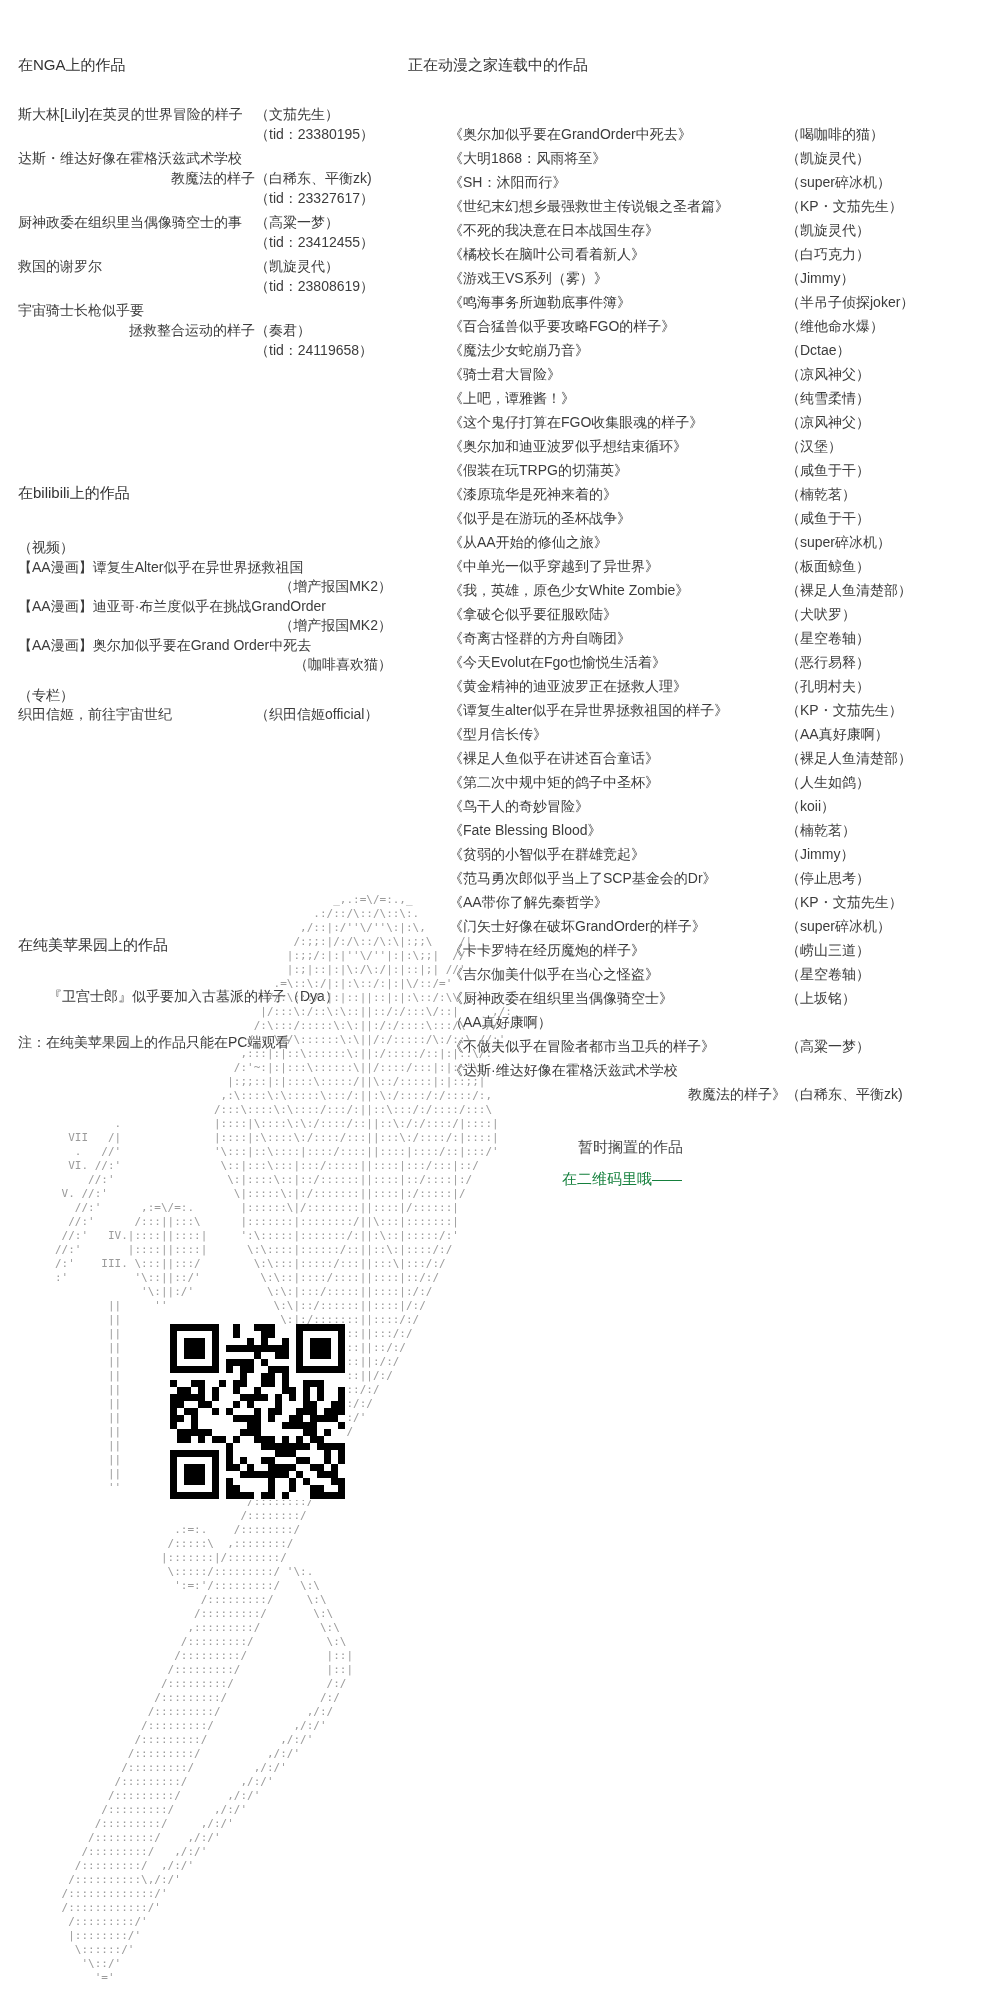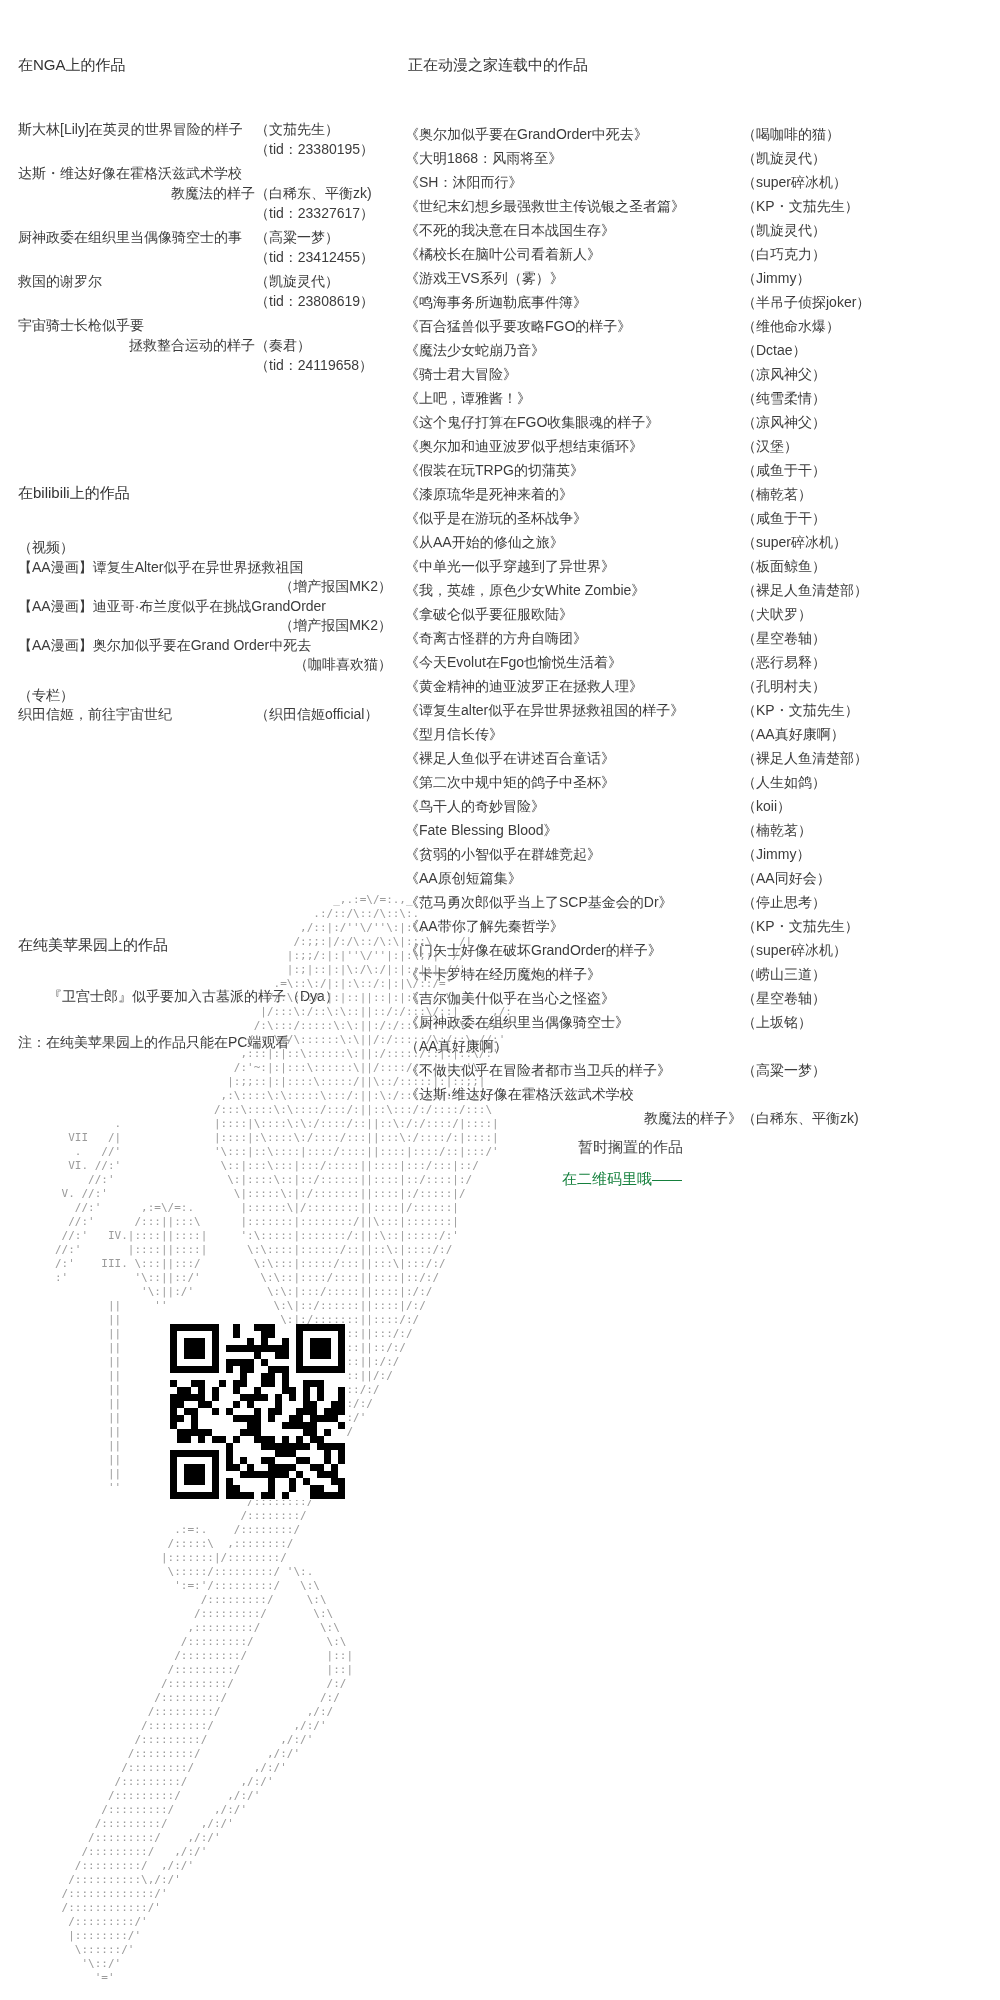--- a/index.html
+++ b/index.html
@@ -6,38 +6,38 @@
   .page{position:relative;width:1000px;height:2000px;background:#ffffff;overflow:hidden;
         font-family:"Liberation Sans",sans-serif;color:#3c3c3c;}
   .hdr{position:absolute;font-size:15px;color:#333;white-space:nowrap;}
   .lhdr{left:18px;top:56px;}
   .rhdr{left:408px;top:56px;}
   .bhdr{left:18px;top:484px;}
   .ahdr{left:18px;top:936px;}
 
   .nga{position:absolute;left:18px;top:104px;width:374px;font-size:14px;}
   .nga .nga-item{margin-top:4px;}
-  .nga .nga-item:first-child{margin-top:15px;}
+  .nga .nga-item:first-child{margin-top:0;}
   .row{display:flex;line-height:20px;white-space:nowrap;}
   .lc{width:237px;}
   .lc.ra{text-align:right;}
   .rc{flex:1;}
 
   .bili{position:absolute;left:18px;top:538px;width:374px;font-size:14px;}
   .bili .line{line-height:19.5px;white-space:nowrap;}
   .bili .line.right{text-align:right;}
   .bili .gap{margin-top:11px;}
   .bili .row{line-height:19.5px;}
 
   .apple{position:absolute;left:18px;top:986px;width:420px;font-size:14px;}
   .apple .lc{width:268px;text-align:right;}
   .note{position:absolute;left:18px;top:1034px;font-size:14px;white-space:nowrap;}
 
   .rightcol{position:absolute;left:405px;top:122px;width:585px;font-size:14px;}
-  .rrow{display:flex;line-height:24px;white-space:nowrap;}
+  .rrow{display:flex;line-height:24px;white-space:nowrap;margin-left:44px;}
   .rrow .t{min-width:337px;}
   .rrow .t.ra{min-width:337px;width:337px;text-align:right;}
 
   .art{position:absolute;left:55px;top:893px;margin:0;
        font-family:"DejaVu Sans Mono",monospace;font-size:11px;line-height:14px;
        color:#9b9b9b;white-space:pre;}
   .aside1{position:absolute;left:578px;top:1138px;font-size:15px;color:#4a4a4a;white-space:nowrap;}
   .aside2{position:absolute;left:562px;top:1170px;font-size:15px;color:#15803d;white-space:nowrap;}
   #qr{position:absolute;left:170px;top:1324px;width:176px;height:176px;}
 </style>
@@ -226,24 +226,20 @@
         <div class="t">《鸟干人的奇妙冒险》</div>
         <div class="c">（koii）</div>
       </div>
       <div class="rrow">
         <div class="t">《Fate Blessing Blood》</div>
         <div class="c">（楠乾茗）</div>
       </div>
       <div class="rrow">
         <div class="t">《贫弱的小智似乎在群雄竞起》</div>
         <div class="c">（Jimmy）</div>
-      </div>
-      <div class="rrow">
-        <div class="t">《AA原创短篇集》</div>
-        <div class="c">（AA同好会）</div>
       </div>
       <div class="rrow">
         <div class="t">《范马勇次郎似乎当上了SCP基金会的Dr》</div>
         <div class="c">（停止思考）</div>
       </div>
       <div class="rrow">
         <div class="t">《AA带你了解先秦哲学》</div>
         <div class="c">（KP・文茄先生）</div>
       </div>
       <div class="rrow">

